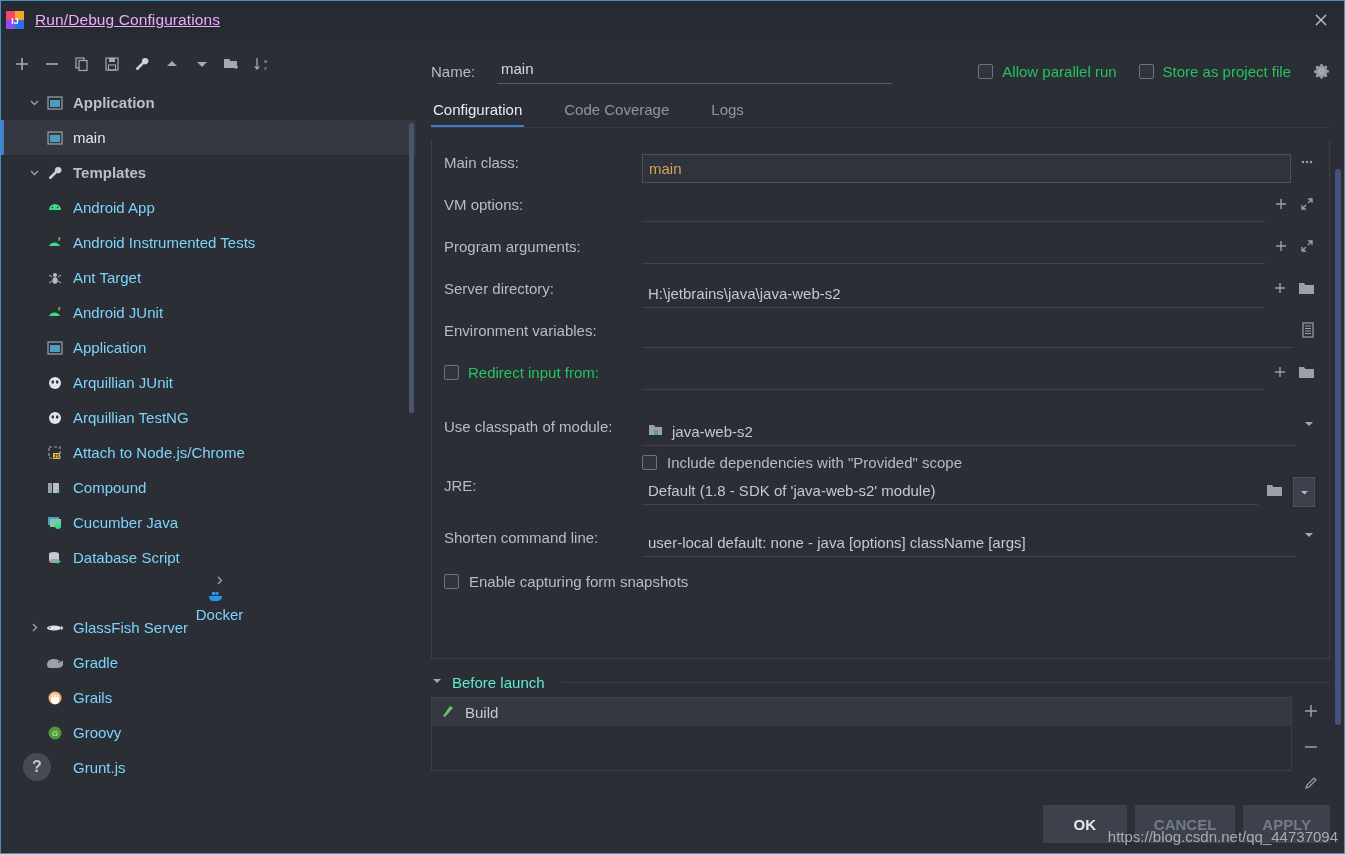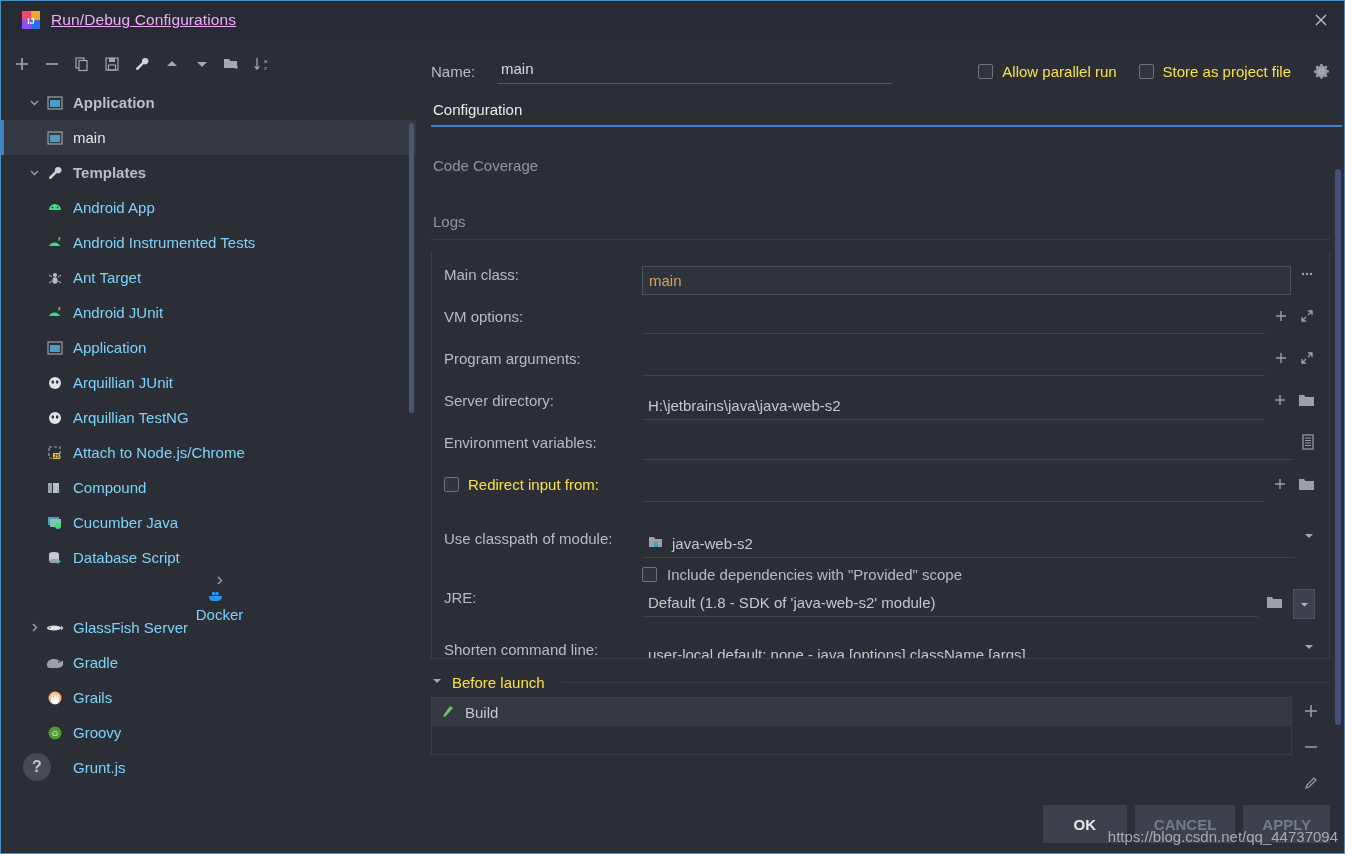--- a/index.html
+++ b/index.html
@@ -14,21 +14,21 @@
     width: 1345px; height: 854px;
     background: #2b2e35;
     border: 1px solid #4a8fc0;
     display: flex; flex-direction: column;
   }
   
   .titlebar {
     height: 38px; min-height: 38px;
     background: #262a31;
     display: flex; align-items: center;
-    padding-left: 20px;
+    padding-left: 4px;
     position: relative;
   }
   .title-icon { width: 20px; height: 20px; margin-right: 10px; position: relative; flex: none; }
   .title-text { font-size: 15.5px; color: #f0abfc; letter-spacing: .1px; text-decoration: underline; }
   .close-btn {
     position: absolute; right: 0; top: 0;
     width: 46px; height: 38px;
     display: flex; align-items: center; justify-content: center;
     color: #c0c4cc;
   }
@@ -90,24 +90,24 @@
     color: #d5d9e0; font-size: 15px;
     font-family: "Liberation Sans", sans-serif;
     padding: 2px 4px 6px 4px; outline: none;
   }
   .hdr-checks { margin-left: auto; display: flex; align-items: center; gap: 22px; padding-right: 14px; }
   .chk-wrap { display: flex; align-items: center; gap: 9px; }
   .chk {
     width: 15px; height: 15px; border: 1px solid #6d7480;
     background: #30343c; border-radius: 2px; flex: none;
   }
-  .chk-label { font-size: 15px; color: #fde047; white-space: nowrap; }
+  .chk-label { font-size: 15px; color: #22c55e; white-space: nowrap; }
   .gear { color: #a8aeb9; display: flex; align-items: center; }
   
-  .tabs { display: flex; padding: 10px 2px 0 14px; gap: 26px; flex-direction: column; }
+  .tabs { display: flex; padding: 10px 2px 0 14px; gap: 38px; }
   .tab {
     font-size: 15px; color: #8f96a3; padding: 4px 2px 9px 2px;
     position: relative; white-space: nowrap;
   }
   .tab.active { color: #e8ebf0; }
   .tab.active::after {
     content: ""; position: absolute; left: 0; right: 0; bottom: 0;
     height: 2px; background: #3f7fd1;
   }
   .divider { height: 1px; background: #393d46; margin: 0 14px; }
@@ -138,25 +138,25 @@
   .sub-chk .chk-label { color: #b6bcc7; }
   .inline-chk { display: flex; align-items: center; gap: 9px; width: 198px; flex: none; }
   .jre-btn {
     width: 22px; height: 30px; background: #3c414b;
     display: flex; align-items: center; justify-content: center;
     color: #b5bac4; font-size: 10px; border: 1px solid #4b515c;
   }
   
   .before-wrap { margin: 8px 14px 0 14px; }
   .before-hdr { display: flex; align-items: center; gap: 9px; padding: 6px 0; }
-  .before-title { font-size: 15px; color: #fde047; white-space: nowrap; }
+  .before-title { font-size: 15px; color: #5eead4; white-space: nowrap; }
   .before-line { flex: 1; height: 1px; background: #3a3e47; margin-left: 8px; }
   .before-body { display: flex; }
   .before-list {
-    flex: 1; border: 1px solid #3a3e47; background: #2b2e35; height: 58px;
+    flex: 1; border: 1px solid #3a3e47; background: #2b2e35; height: 74px;
   }
   .bl-row {
     height: 28px; display: flex; align-items: center; gap: 9px;
     padding-left: 8px; background: #343841; color: #c3c8d2; font-size: 15px;
   }
   .before-actions {
     width: 38px; display: flex; flex-direction: column; align-items: center;
     gap: 16px; padding-top: 6px; color: #9aa1ad;
   }
   

